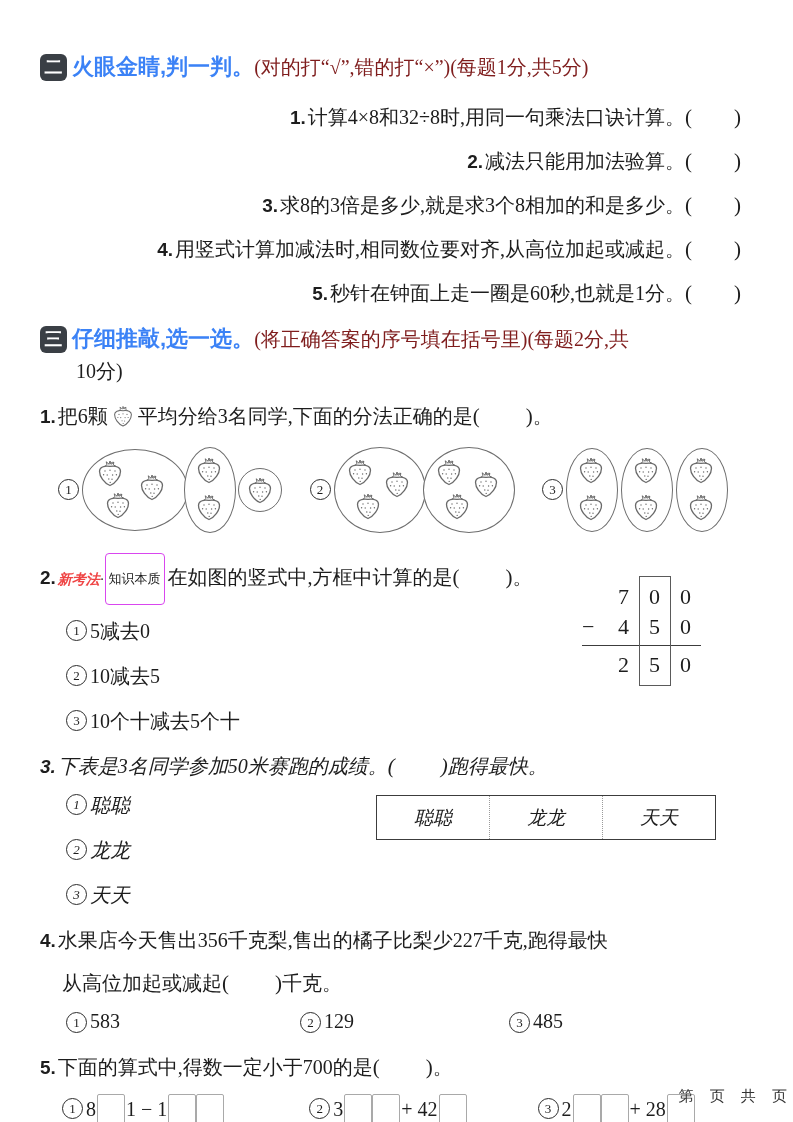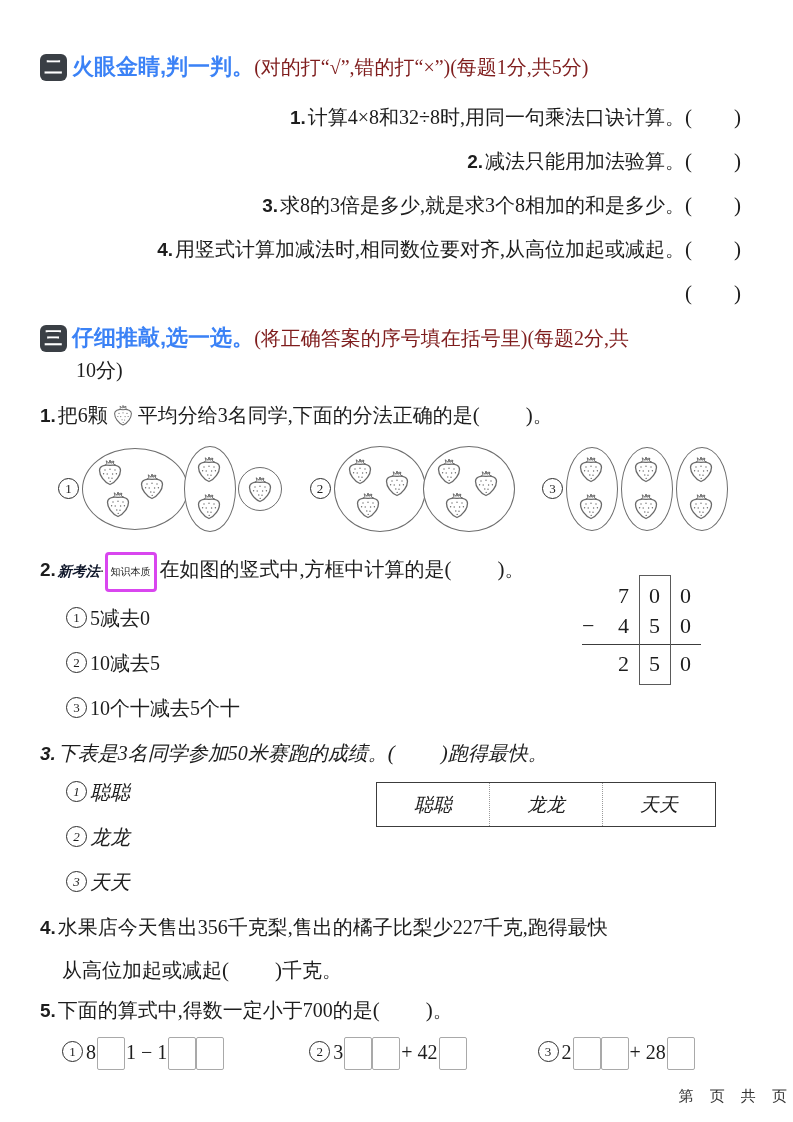--- a/index.html
+++ b/index.html
@@ -40,22 +40,22 @@
   .oE{width:50px;height:82px;margin-right:3px;}
   .berry{position:absolute;}
   .eA .p1{left:12px;top:8px;} .eA .p2{left:54px;top:22px;} .eA .p3{left:20px;top:40px;}
   .oB .p1{left:9px;top:7px;}  .oB .p2{left:9px;top:44px;}
   .cC .p1{left:6px;top:6px;}
   .eD .p1{left:10px;top:9px;} .eD .p2{left:47px;top:21px;} .eD .p3{left:18px;top:43px;}
   .oE .p1{left:9px;top:6px;}  .oE .p2{left:9px;top:43px;}
   .berry-inline{position:relative;top:5px;margin:0 3px;}
   
   .badge{font-size:14px;white-space:nowrap;margin-right:3px;}
-  .badge-bold{font-family:Liberation Sans, sans-serif;font-weight:bold;font-style:italic;color:#0f172a;}
-  .badge-box{display:inline-block;border:3px solid #d946ef;border-radius:4px;padding:4px 3px;font-size:10px;position:relative;top:-1px;}
+  .badge-bold{font-family:Liberation Sans, sans-serif;font-weight:bold;font-style:italic;color:#ef4444;}
+  .badge-box{display:inline-block;border:1px solid #d946ef;border-radius:4px;padding:12px 3px;font-size:13px;position:relative;top:-1px;}
   
   .vcalc{position:absolute;right:40px;top:28px;font-size:22px;line-height:30px;}
   .vrow{display:flex;}
   .vcell{width:31px;text-align:center;}
   .vsign{width:26px;text-align:left;}
   .vsum{border-top:1.5px solid #3c3c3c;margin-top:3px;padding-top:4px;}
   .vbox{position:absolute;left:57px;top:-6px;height:108px;width:30px;border:1.3px solid #5a5a5a;}
   
   .race-table{position:absolute;right:25px;top:42px;border:1.6px solid #3c3c3c;border-collapse:collapse;font-size:19px;background:#fff;}
   .race-table td{width:110px;height:41px;text-align:center;border:1px dotted #9a9a9a;}
@@ -115,20 +115,21 @@
   </div>
   <div class="tf">
     <span><span class="qno">3.</span><span>求8的3倍是多少,就是求3个8相加的和是多少。</span></span>
     <span class="br"><span>(</span><span class="brgap"></span><span>)</span></span>
   </div>
   <div class="tf">
     <span><span class="qno">4.</span><span>用竖式计算加减法时,相同数位要对齐,从高位加起或减起。</span></span>
     <span class="br"><span>(</span><span class="brgap"></span><span>)</span></span>
   </div>
   <div class="tf">
+    <span><span class="qno">5.</span><span>秒针在钟面上走一圈是60秒,也就是1分。</span></span>
     <span class="br"><span>(</span><span class="brgap"></span><span>)</span></span>
   </div>
 
   <div class="sec-head" style="margin-top:14px;margin-bottom:10px;">
     <span class="marker">三</span>
     <span class="sec-title">仔细推敲,选一选。</span>
     <span class="sec-sub">(将正确答案的序号填在括号里)(每题2分,共</span>
   </div>
   <div class="sec-sub2">10分)</div>
 
@@ -288,20 +289,25 @@
       </table>
   </div>
 
   <div class="qblock" style="margin-top:2px;">
     <div class="qline" style="margin-bottom:16px;">
       <span class="qno">4.</span><span>水果店今天售出356千克梨,售出的橘子比梨少227千克,跑得最快</span>
     </div>
     <div class="qline" style="margin:0 0 14px 22px;">
       <span>从高位加起或减起</span><span class="br"><span>(</span><span class="brgap-s"></span><span>)</span></span><span>千克。</span>
     </div>
+    <div class="opt-row">
+      <span><span class="cnum">1</span><span>583</span></span>
+      <span class="o2"><span class="cnum">2</span><span>129</span></span>
+      <span class="o3"><span class="cnum">3</span><span>485</span></span>
+    </div>
   </div>
 
   <div class="qblock">
     <div class="qline">
       <span class="qno">5.</span><span>下面的算式中,得数一定小于700的是</span><span class="br"><span>(</span><span class="brgap-s"></span><span>)</span></span><span>。</span>
     </div>
     <div class="expr-row">
       <span class="expr">
         <span class="cnum">1</span><span>8</span><span class="ebox"></span><span>1 − 1</span><span class="ebox"></span><span class="ebox"></span>
       </span>

